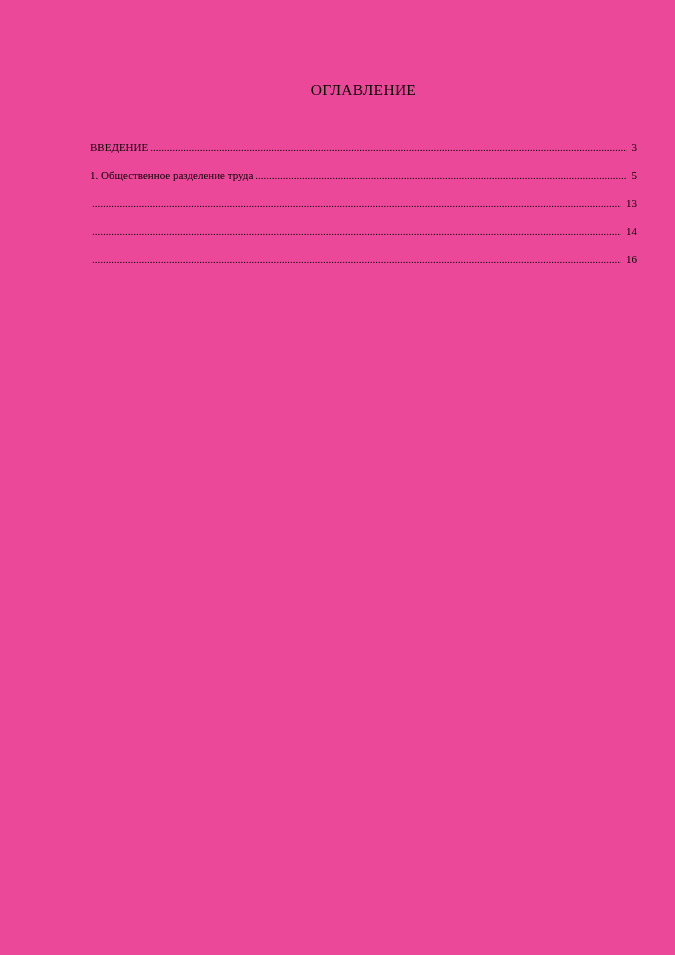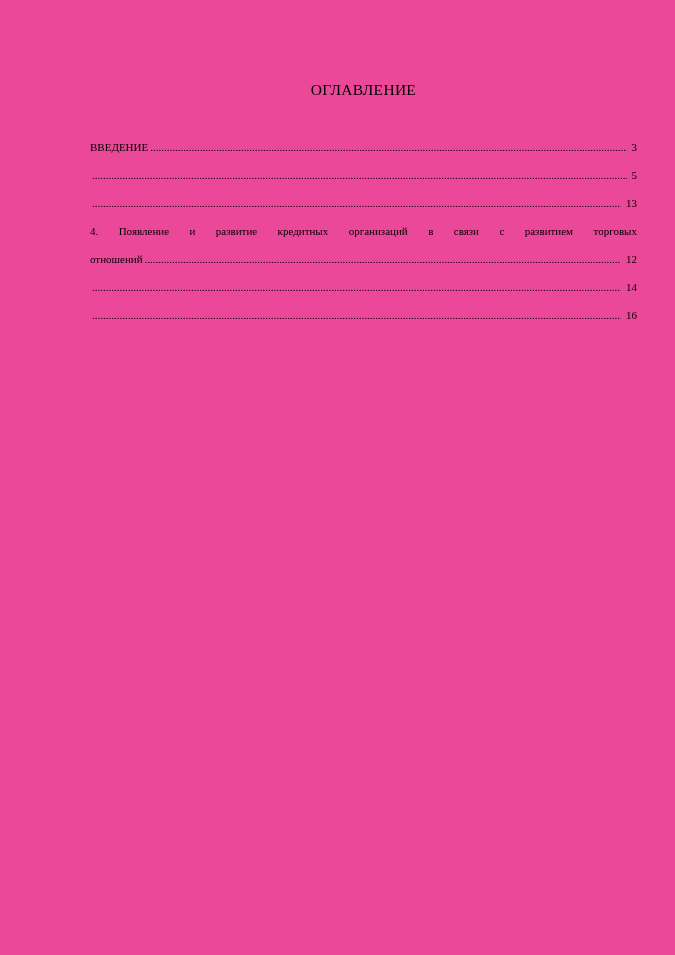--- a/index.html
+++ b/index.html
@@ -79,38 +79,31 @@
 
     <div class="toc">
 
       <div class="toc-row">
         <span class="toc-label">ВВЕДЕНИЕ</span>
         <span class="dots"></span>
         <span class="toc-page">3</span>
       </div>
 
       <div class="toc-row">
+        <span class="toc-label">1. Общественное разделение труда</span>
         <span class="dots"></span>
         <span class="toc-page">5</span>
       </div>
 
 
       <div class="toc-row">
         <span class="dots"></span>
         <span class="toc-page">13</span>
       </div>
 
-      <div>
-        <div class="justify-line">4. Появление и развитие кредитных организаций в связи с развитием торговых</div>
-        <div class="toc-row">
-          <span class="toc-label">отношений</span>
-          <span class="dots"></span>
-          <span class="toc-page">12</span>
-        </div>
-      </div>
 
       <div class="toc-row">
         <span class="dots"></span>
         <span class="toc-page">14</span>
       </div>
 
       <div class="toc-row">
         <span class="dots"></span>
         <span class="toc-page">16</span>
       </div>

